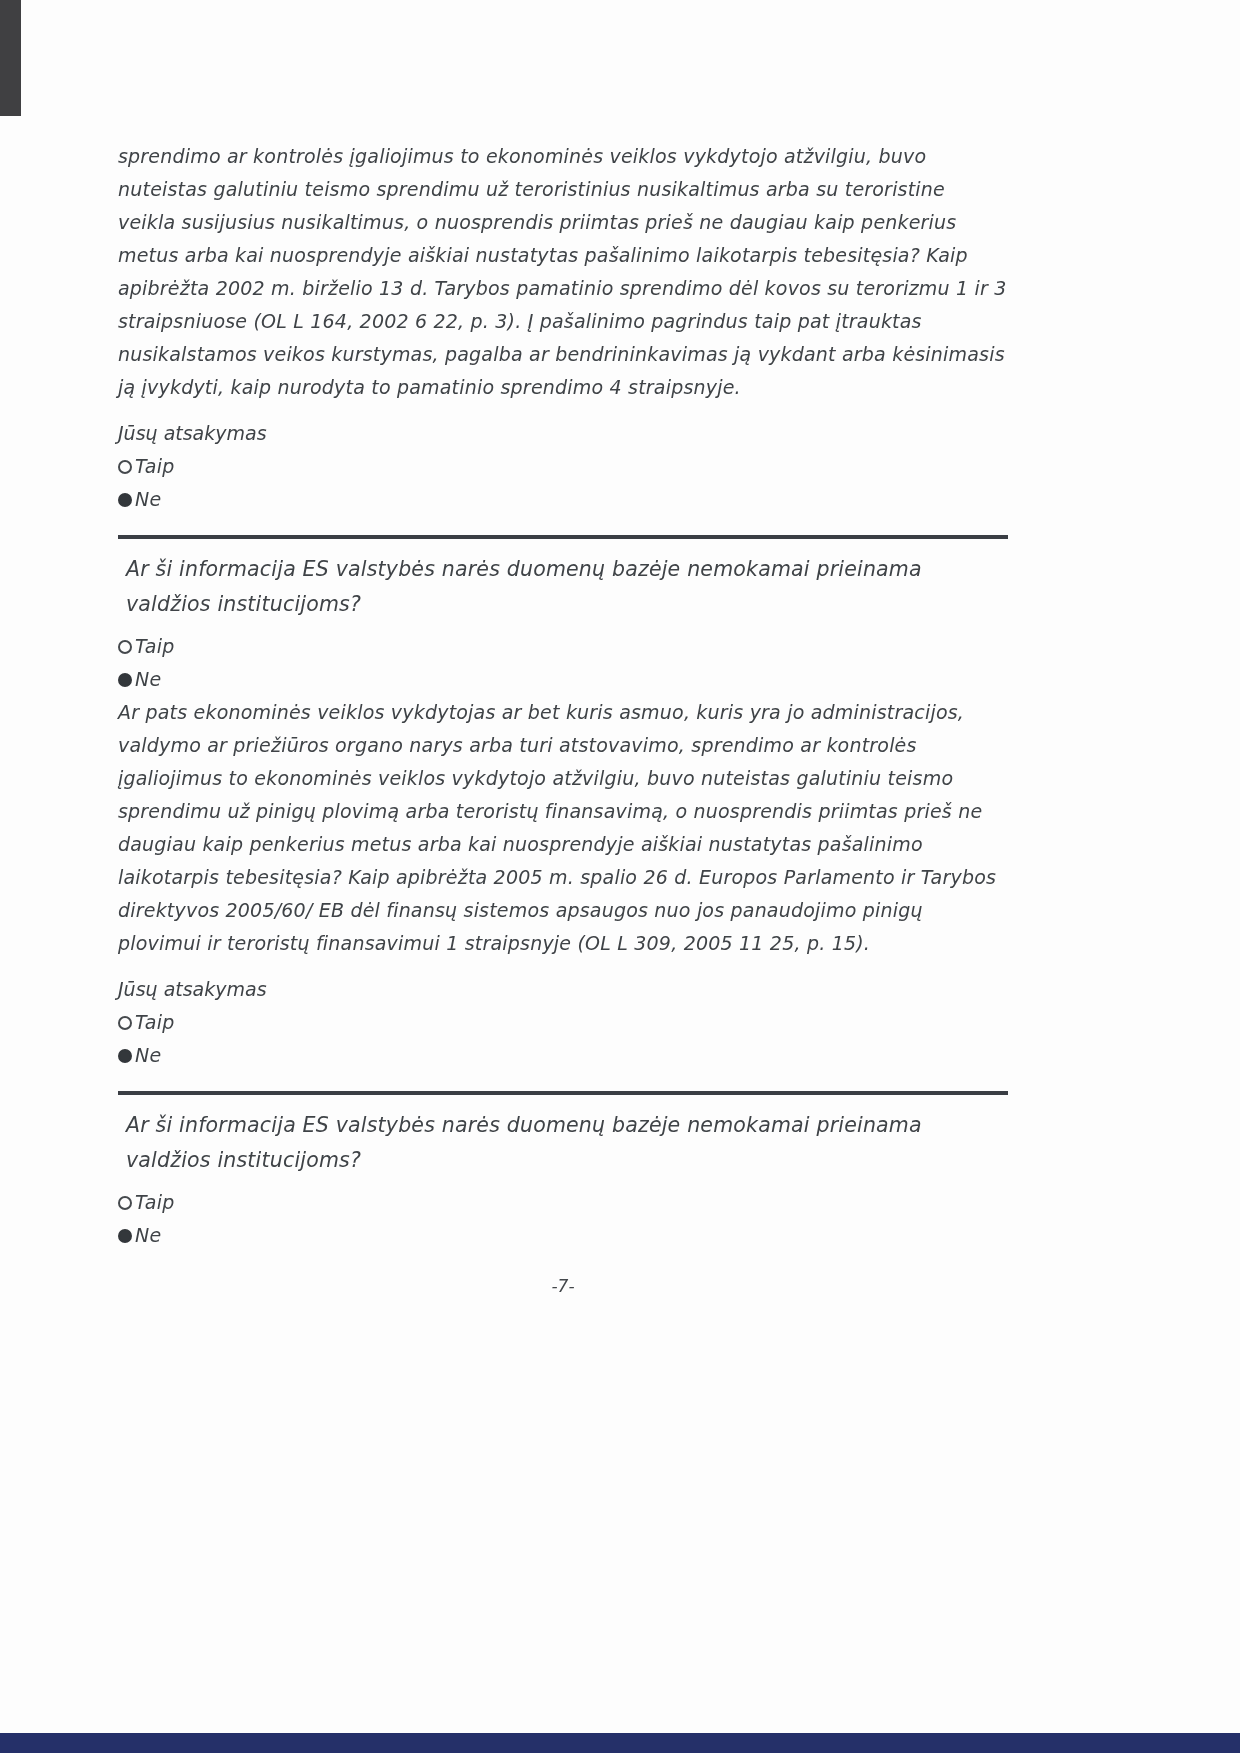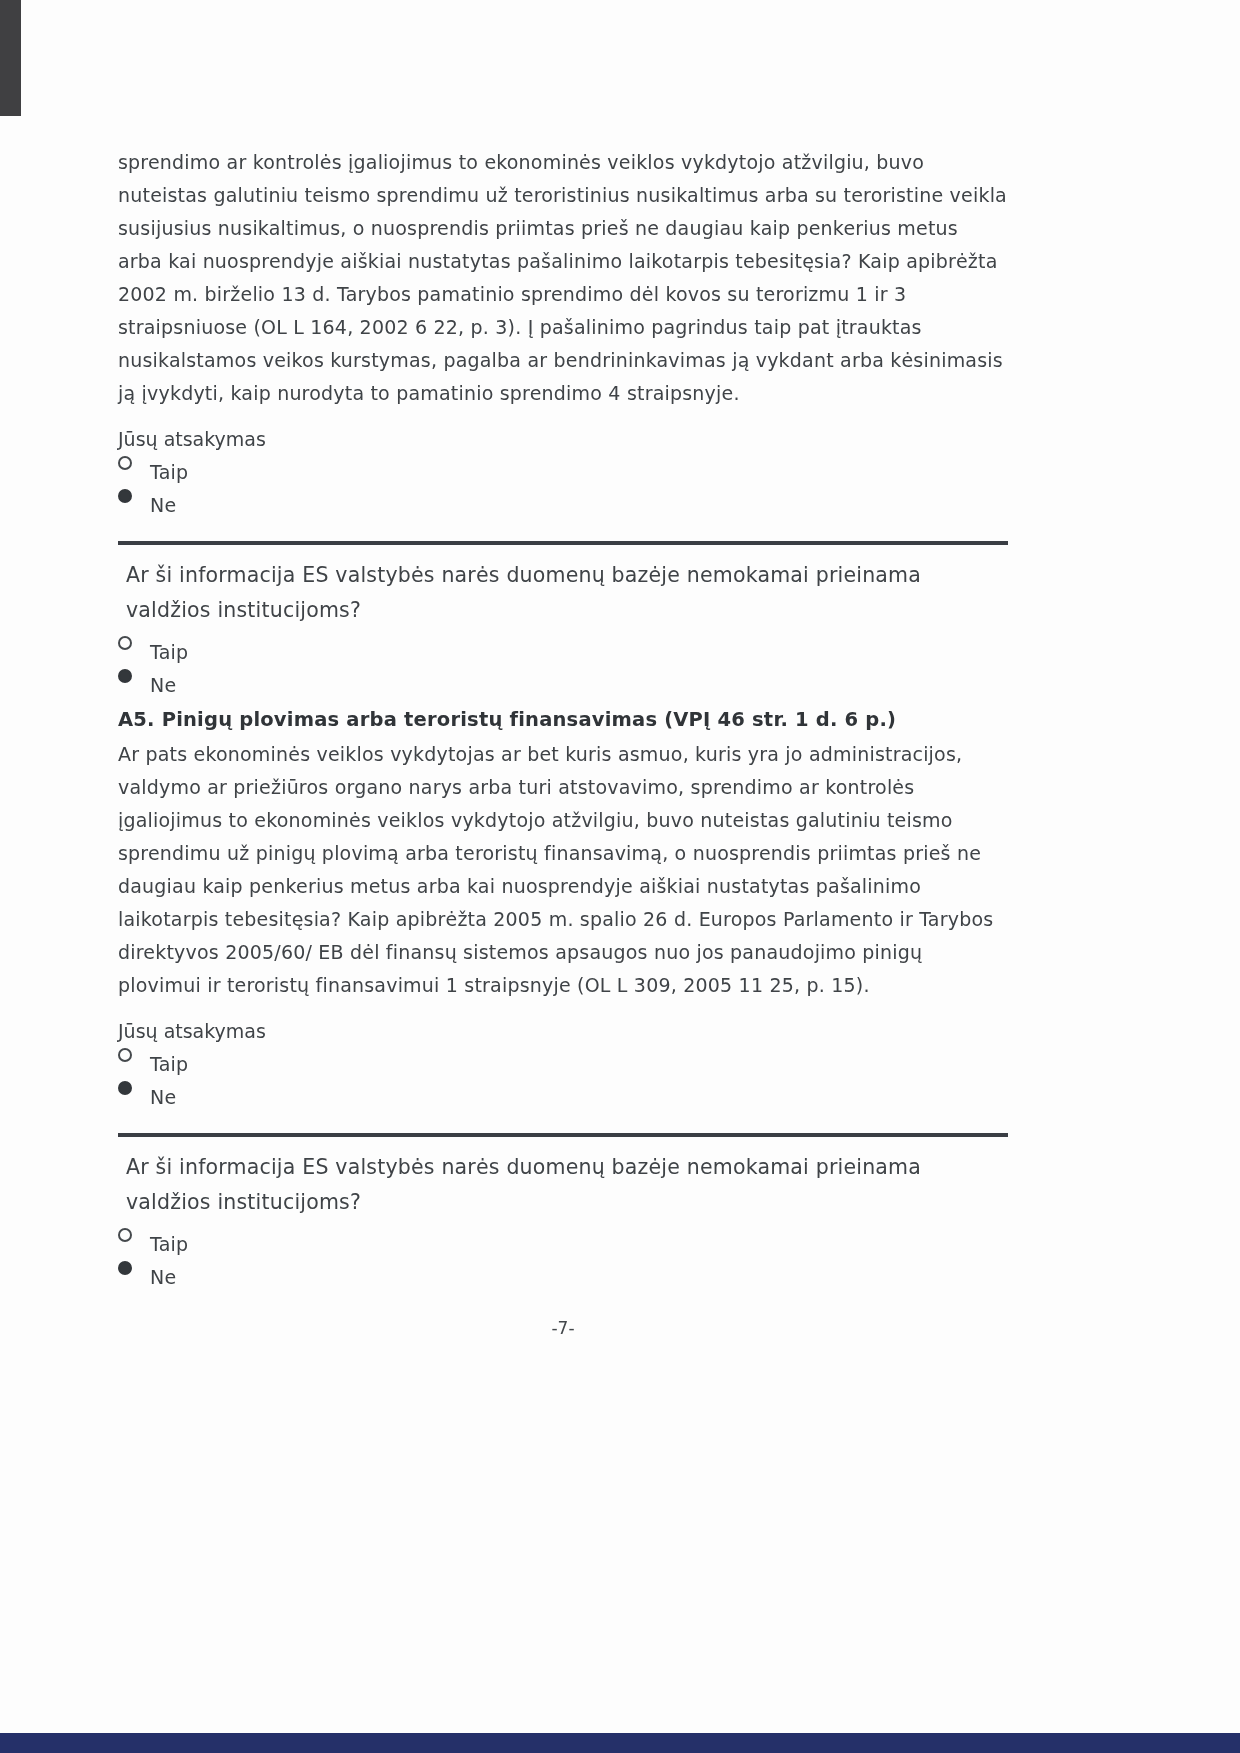--- a/index.html
+++ b/index.html
@@ -27,39 +27,40 @@
     position: absolute;
     left: 0;
     bottom: 0;
     width: 100%;
     height: 20px;
     background: #253069;
   }
   .content {
     position: absolute;
     left: 118px;
-    top: 146px;
+    top: 140px;
     width: 890px;
     font-size: 19px;
     line-height: 33px;
+    font-style: italic;
   }
   p.body-text {
     margin: 0;
     letter-spacing: 0.2px;
   }
   .answer-label {
     margin-top: 13px;
   }
   .radio-group {
     margin: 0;
   }
   .radio-option {
     display: flex;
-    align-items: flex-start;
-    gap: 18px;
+    align-items: center;
+    gap: 3px;
     height: 33px;
     cursor: default;
   }
   .radio-circle {
     flex: 0 0 auto;
     width: 14px;
     height: 14px;
     border: 2px solid #45494d;
     border-radius: 50%;
     box-sizing: border-box;
@@ -127,21 +128,20 @@
     <div class="radio-option" data-selected="false">
       <span class="radio-circle"></span>
       <span class="radio-label">Taip</span>
     </div>
     <div class="radio-option" data-selected="true">
       <span class="radio-circle"></span>
       <span class="radio-label">Ne</span>
     </div>
   </div>
 
-  <h2 class="section-heading">A5. Pinigų plovimas arba teroristų finansavimas (VPĮ 46 str. 1 d. 6 p.)</h2>
 
   <p class="body-text">Ar pats ekonominės veiklos vykdytojas ar bet kuris asmuo, kuris yra jo administracijos, valdymo ar priežiūros organo narys arba turi atstovavimo, sprendimo ar kontrolės įgaliojimus to ekonominės veiklos vykdytojo atžvilgiu, buvo nuteistas galutiniu teismo sprendimu už pinigų plovimą arba teroristų finansavimą, o nuosprendis priimtas prieš ne daugiau kaip penkerius metus arba kai nuosprendyje aiškiai nustatytas pašalinimo laikotarpis tebesitęsia? Kaip apibrėžta 2005 m. spalio 26 d. Europos Parlamento ir Tarybos direktyvos 2005/60/ EB dėl finansų sistemos apsaugos nuo jos panaudojimo pinigų plovimui ir teroristų finansavimui 1 straipsnyje (OL L 309, 2005 11 25, p. 15).</p>
 
   <div class="answer-label">Jūsų atsakymas</div>
   <div class="radio-group">
     <div class="radio-option" data-selected="false">
       <span class="radio-circle"></span>
       <span class="radio-label">Taip</span>
     </div>
     <div class="radio-option" data-selected="true">

